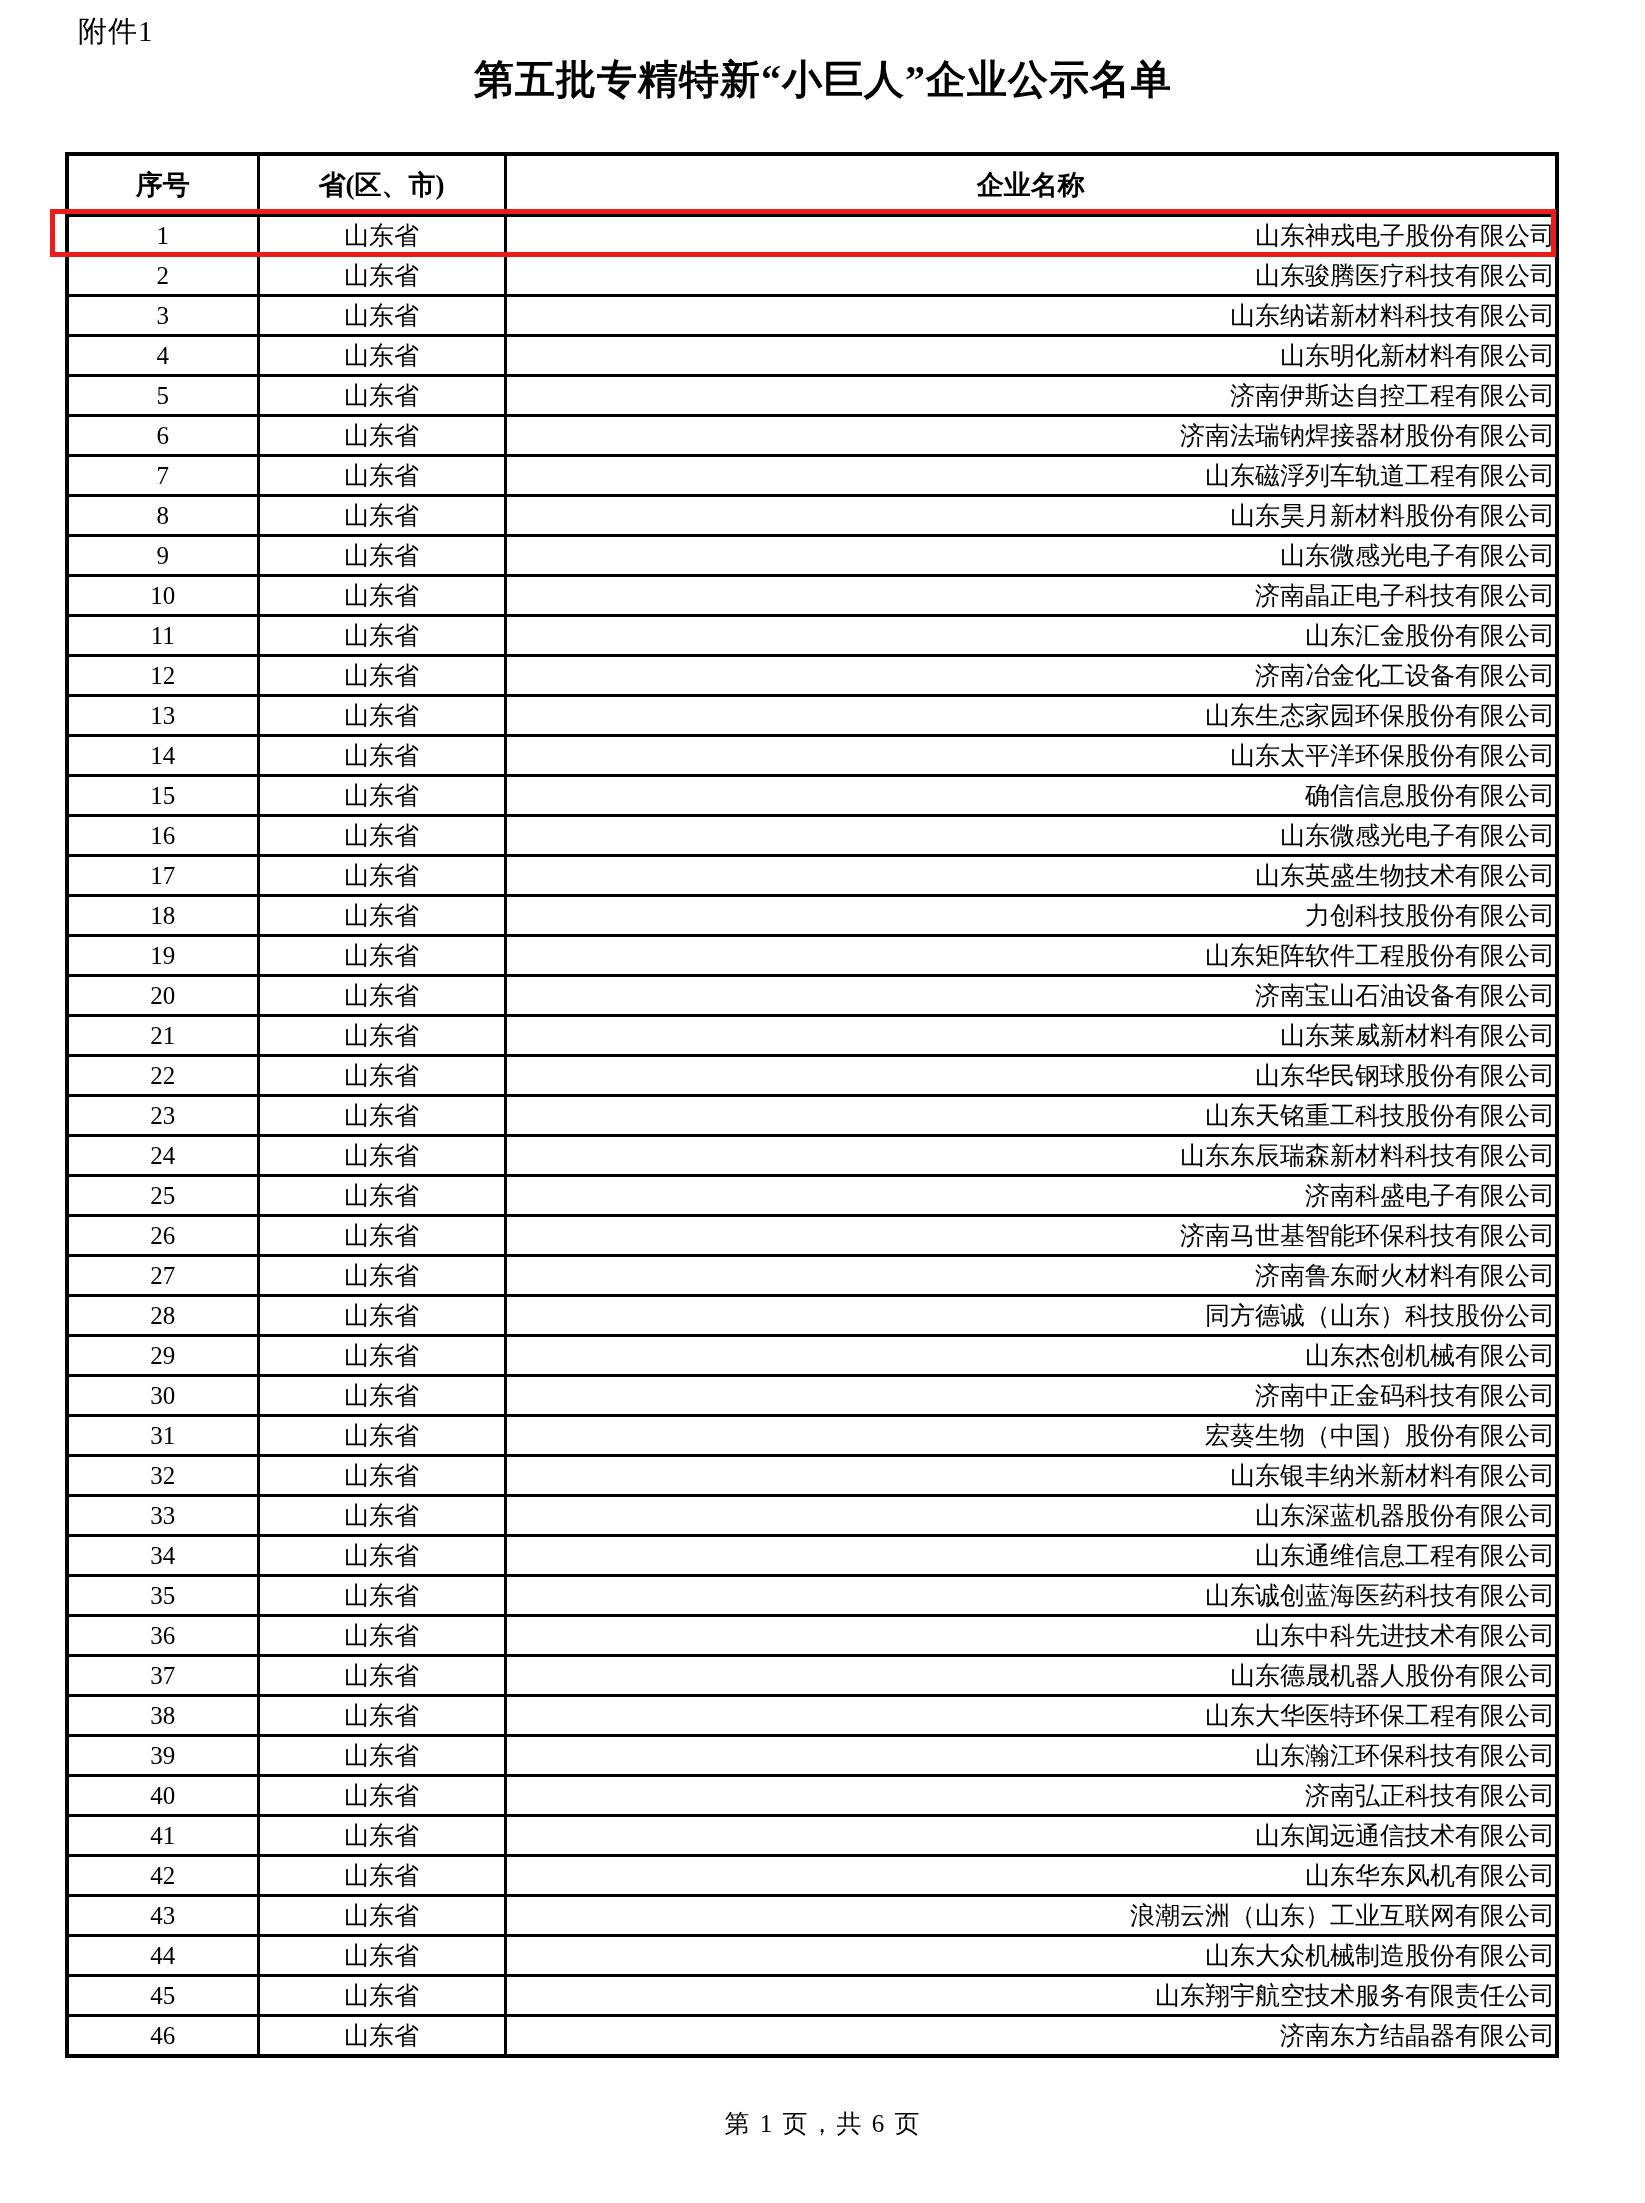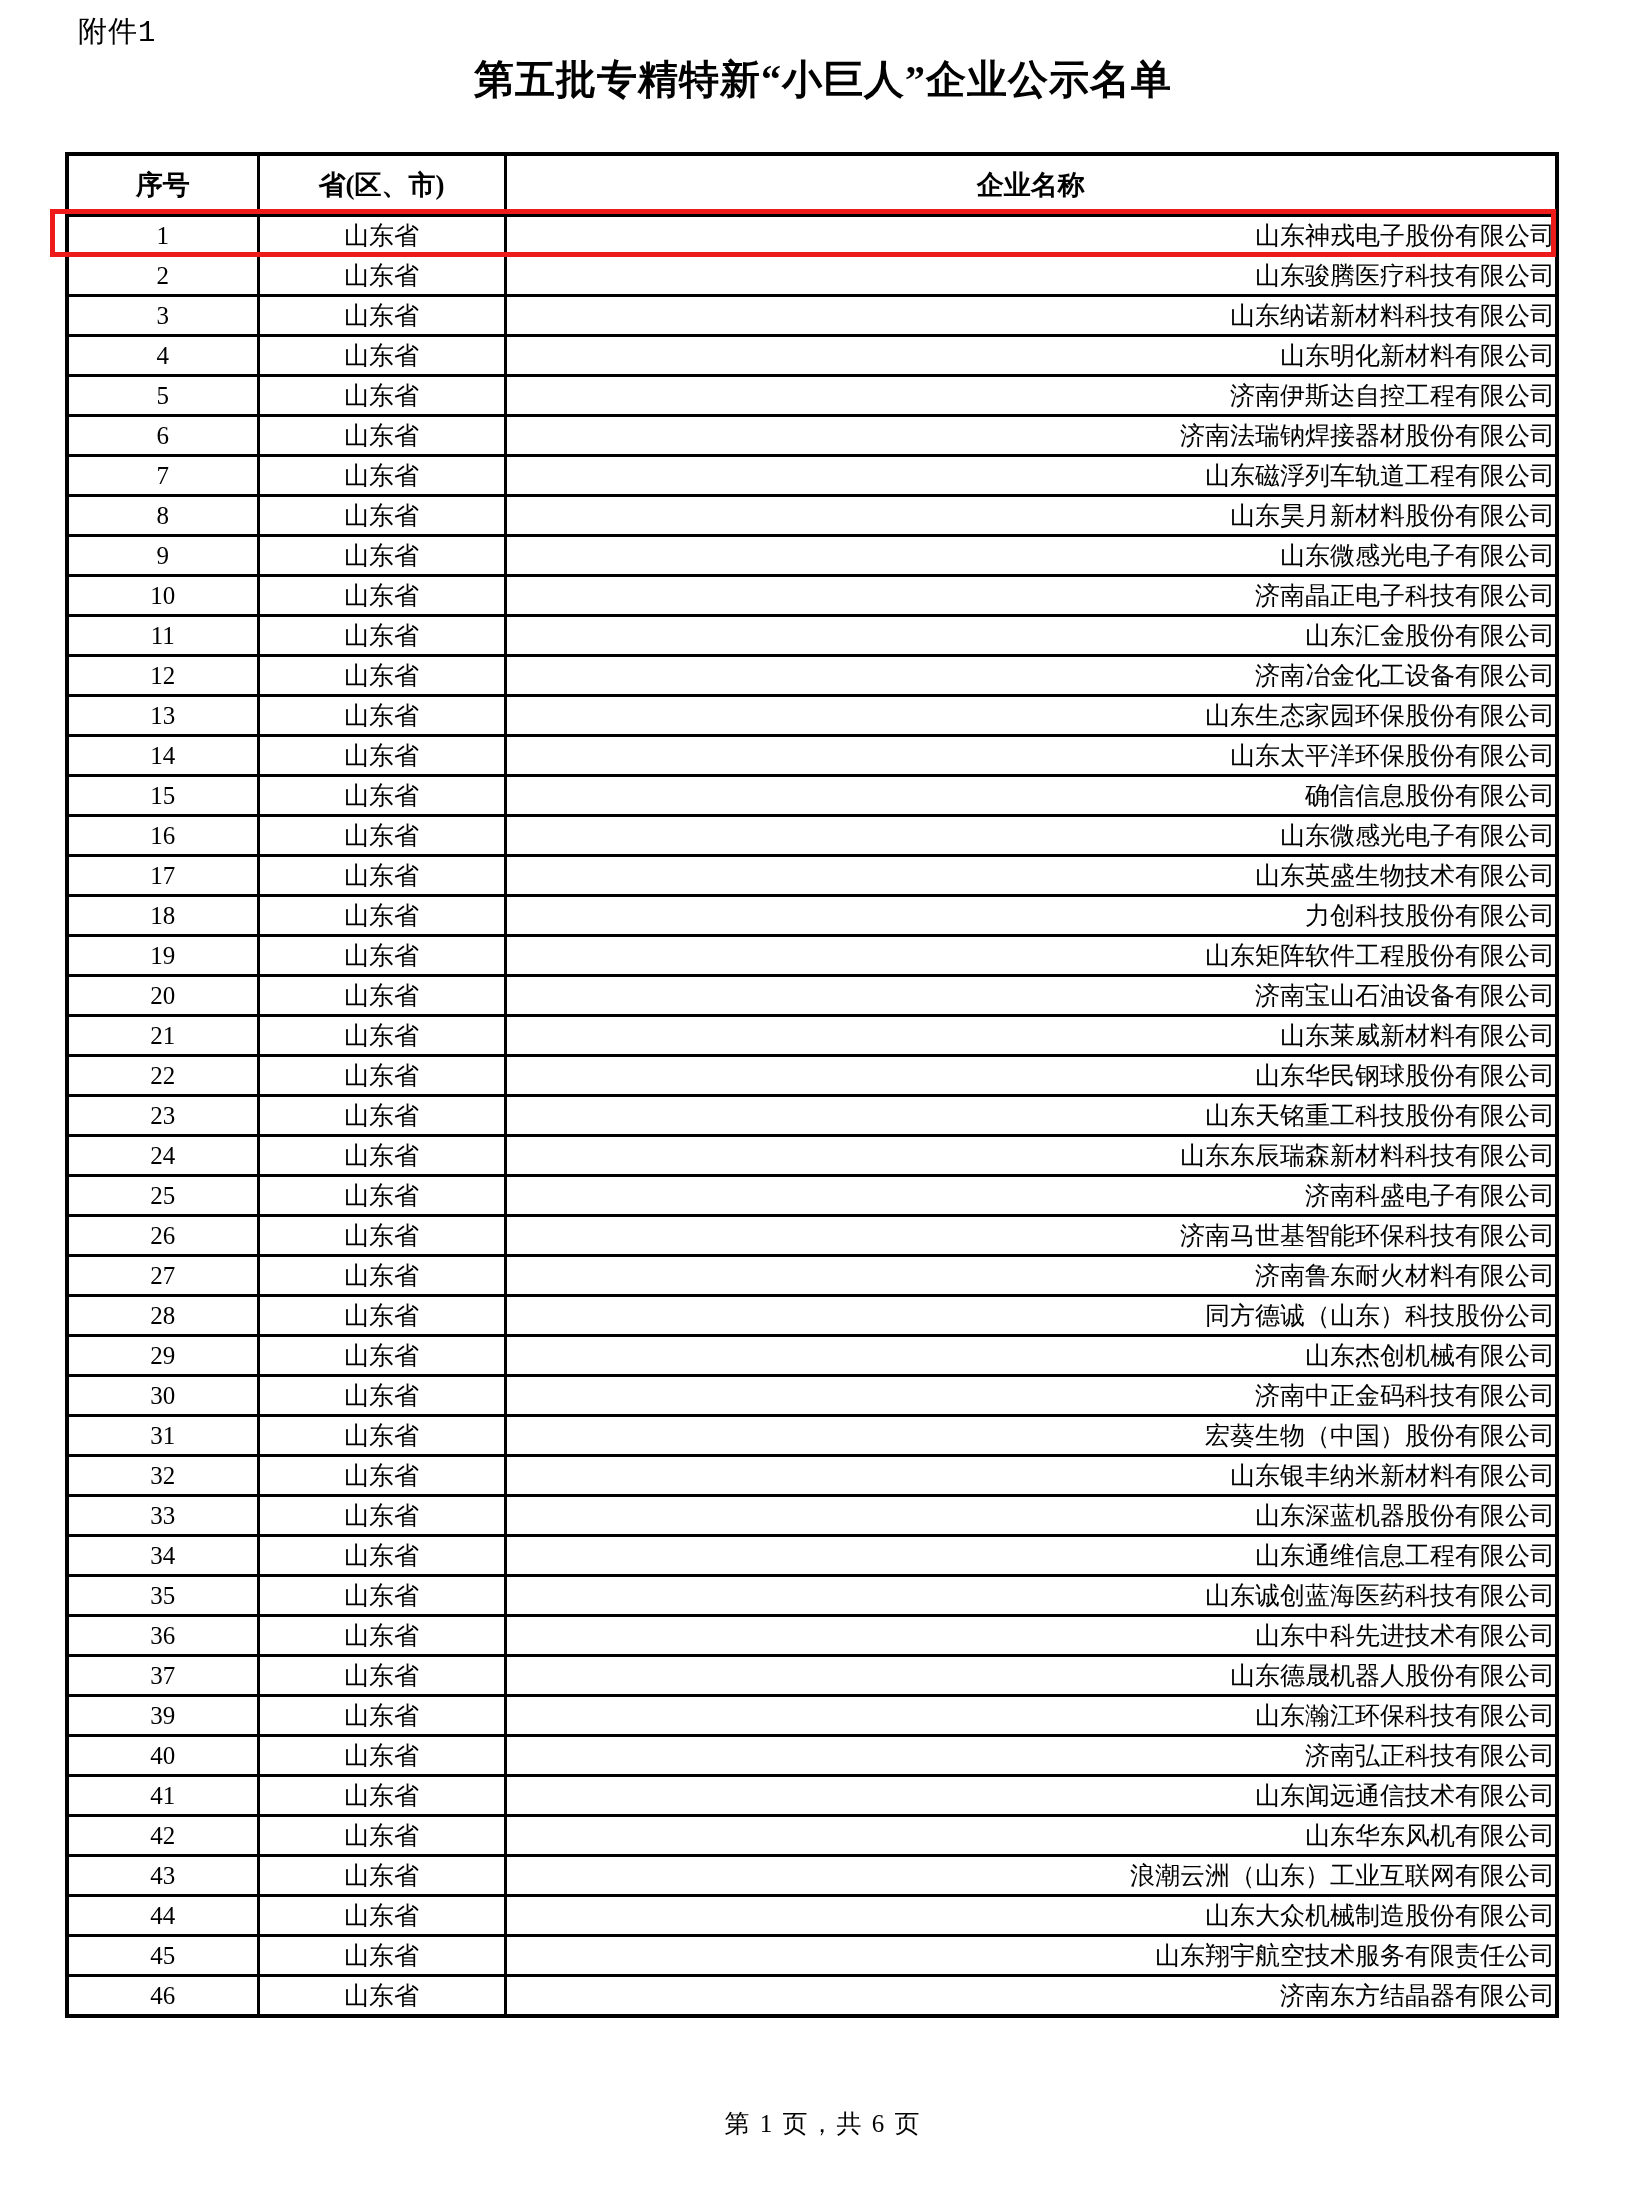--- a/index.html
+++ b/index.html
@@ -13,21 +13,21 @@
     height: 2204px;
     background: #ffffff;
     font-family: "Liberation Serif", "DejaVu Serif", serif;
     color: #000000;
     overflow: hidden;
   }
   .attachment-label {
     position: absolute;
     left: 78px;
     top: 12px;
-    font-family: Liberation Mono, monospace;
+    font-family: Liberation Serif, serif;
     font-size: 29px;
     font-weight: 500;
     letter-spacing: 1px;
   }
   .doc-title {
     position: absolute;
     left: 0;
     top: 52px;
     width: 100%;
     text-align: center;
@@ -288,20 +288,25 @@
           <td class="col-no">36</td>
           <td class="col-prov">山东省</td>
           <td class="col-comp">山东中科先进技术有限公司</td>
         </tr>
         <tr>
           <td class="col-no">37</td>
           <td class="col-prov">山东省</td>
           <td class="col-comp">山东德晟机器人股份有限公司</td>
         </tr>
         <tr>
+          <td class="col-no">38</td>
+          <td class="col-prov">山东省</td>
+          <td class="col-comp">山东大华医特环保工程有限公司</td>
+        </tr>
+        <tr>
           <td class="col-no">39</td>
           <td class="col-prov">山东省</td>
           <td class="col-comp">山东瀚江环保科技有限公司</td>
         </tr>
         <tr>
           <td class="col-no">40</td>
           <td class="col-prov">山东省</td>
           <td class="col-comp">济南弘正科技有限公司</td>
         </tr>
         <tr>

